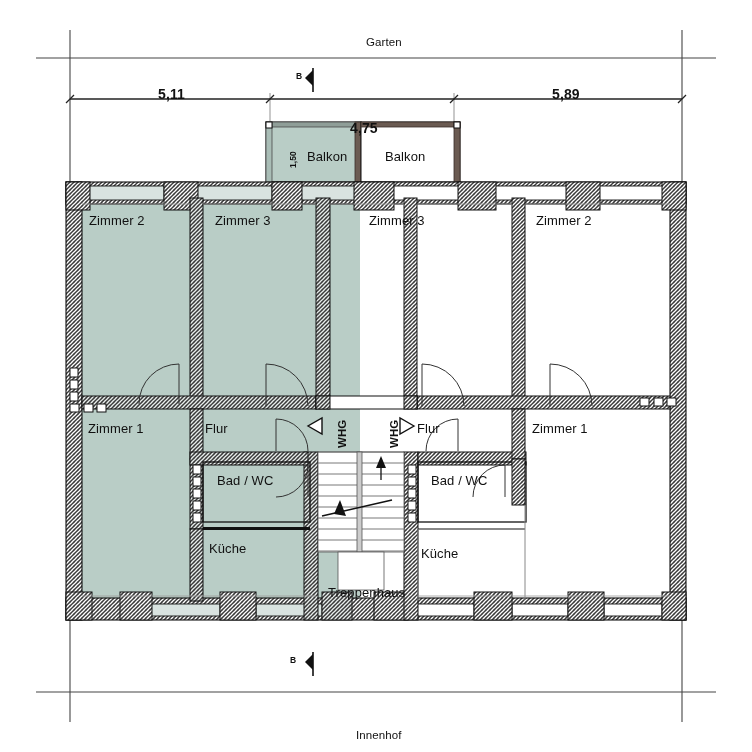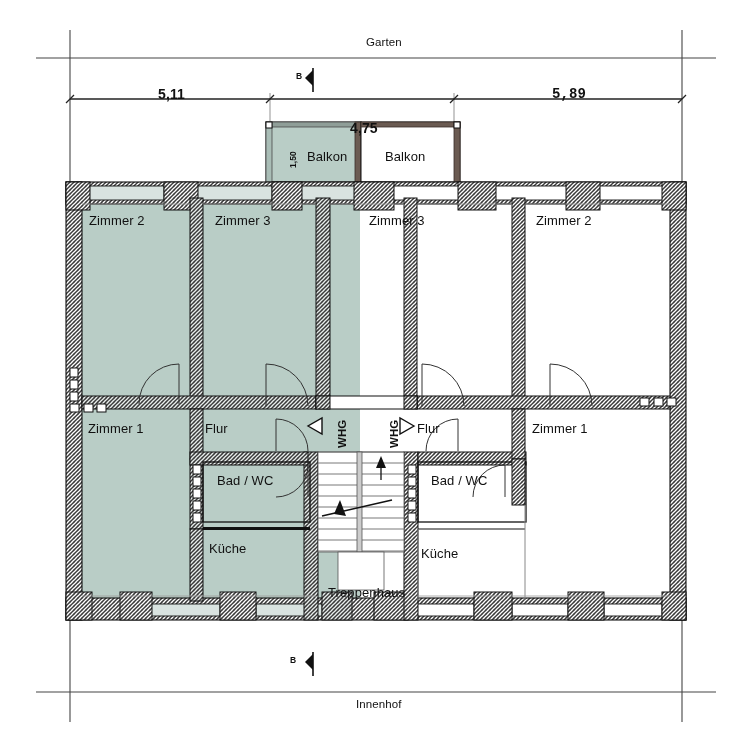--- a/index.html
+++ b/index.html
@@ -293,28 +293,28 @@
       <line x1="417" y1="204" x2="512" y2="204"></line>
       <line x1="525" y1="204" x2="670" y2="204"></line>
       <line x1="82" y1="596" x2="316" y2="596"></line>
       <line x1="418" y1="596" x2="670" y2="596"></line>
     </g>
 
   </svg>
 
   <div class="lbl lbl-site" style="left:366px;top:36px;">Garten</div>
 
-  <div class="lbl lbl-site" style="left:356px;top:698px;">Innenhof</div>
+  <div class="lbl lbl-site" style="left:356px;top:729px;">Innenhof</div>
 
   <div class="lbl lbl-sec" style="left:296px;top:71px;">B</div>
   <div class="lbl lbl-sec" style="left:290px;top:655px;">B</div>
 
   <div class="lbl lbl-dim" style="left:158px;top:86px;">5,11</div>
   <div class="lbl lbl-dim" style="left:350px;top:86px;margin-top:34px;">4,75</div>
-  <div class="lbl lbl-dim" style="left:552px;top:86px;font-family:Liberation Mono, monospace;">5,89</div>
+  <div class="lbl lbl-dim" style="left:552px;top:86px;">5,89</div>
 
   <div class="lbl lbl-vdim" style="left:288px;top:168px;">1,50</div>
 
   <div class="lbl lbl-room" style="left:307px;top:149px;">Balkon</div>
   <div class="lbl lbl-room" style="left:385px;top:149px;">Balkon</div>
 
   <div class="lbl lbl-room" style="left:89px;top:213px;">Zimmer 2</div>
   <div class="lbl lbl-room" style="left:215px;top:213px;">Zimmer 3</div>
   <div class="lbl lbl-room" style="left:88px;top:421px;">Zimmer 1</div>
   <div class="lbl lbl-room" style="left:205px;top:421px;">Flur</div>

